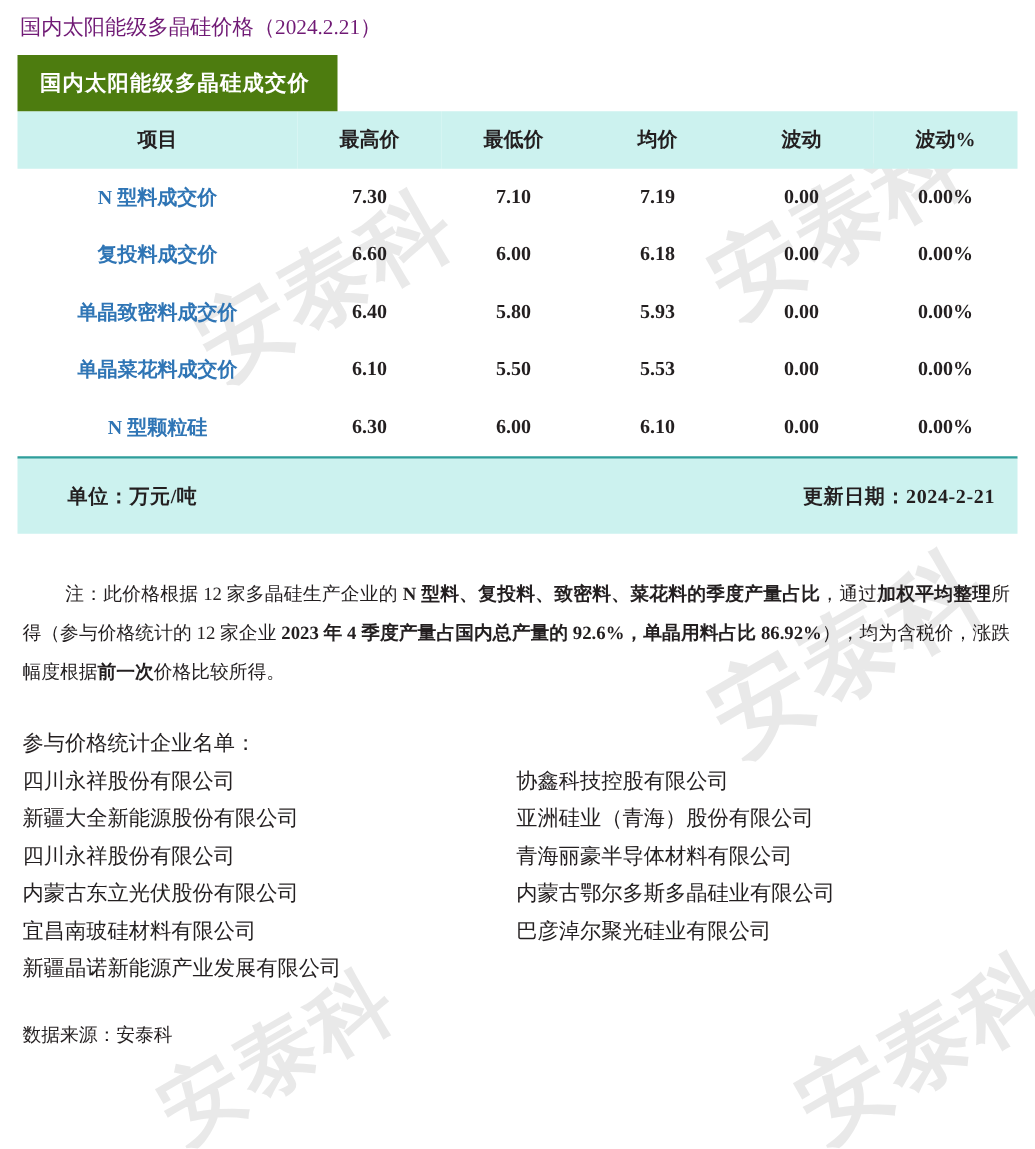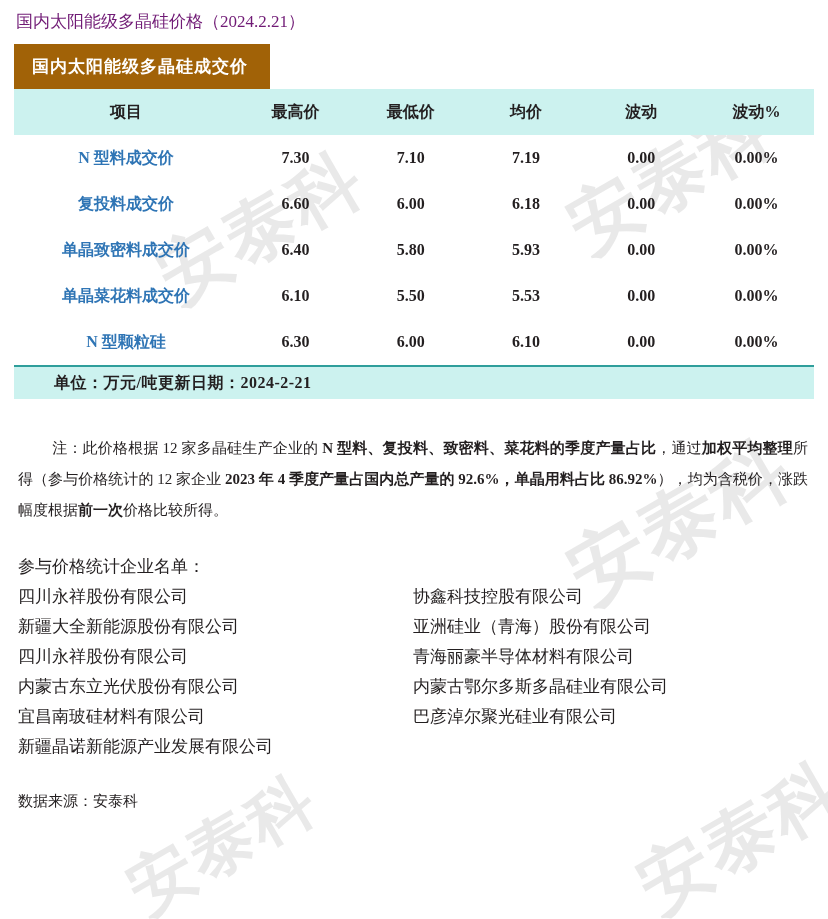--- a/index.html
+++ b/index.html
@@ -45,21 +45,21 @@
     z-index: 2;
   }
 
   
   .table-wrap {
     position: relative;
     z-index: 2;
   }
   .tab-head {
     display: inline-block;
-    background: #a16207;
+    background: #4d7c0f;
     color: #ffffff;
     font-size: 17px;
     font-weight: 700;
     padding: 11px 22px 11px 18px;
     letter-spacing: 1px;
   }
   table.price {
     width: 100%;
     border-collapse: collapse;
     table-layout: fixed;
@@ -96,21 +96,22 @@
   }
   .table-sep {
     height: 2px;
     background: #2f9e9b;
     width: 100%;
   }
   .foot-row {
     background: #ccf2ef;
     display: flex;
     align-items: center;
-    height: 32px;
+    justify-content: space-between;
+    height: 60px;
     padding: 0 18px 0 40px;
     box-sizing: border-box;
     font-size: 16px;
     font-weight: 700;
   }
   .foot-left { letter-spacing: 0.5px; }
   .foot-right { letter-spacing: 0.5px; }
 
   
   .note {

